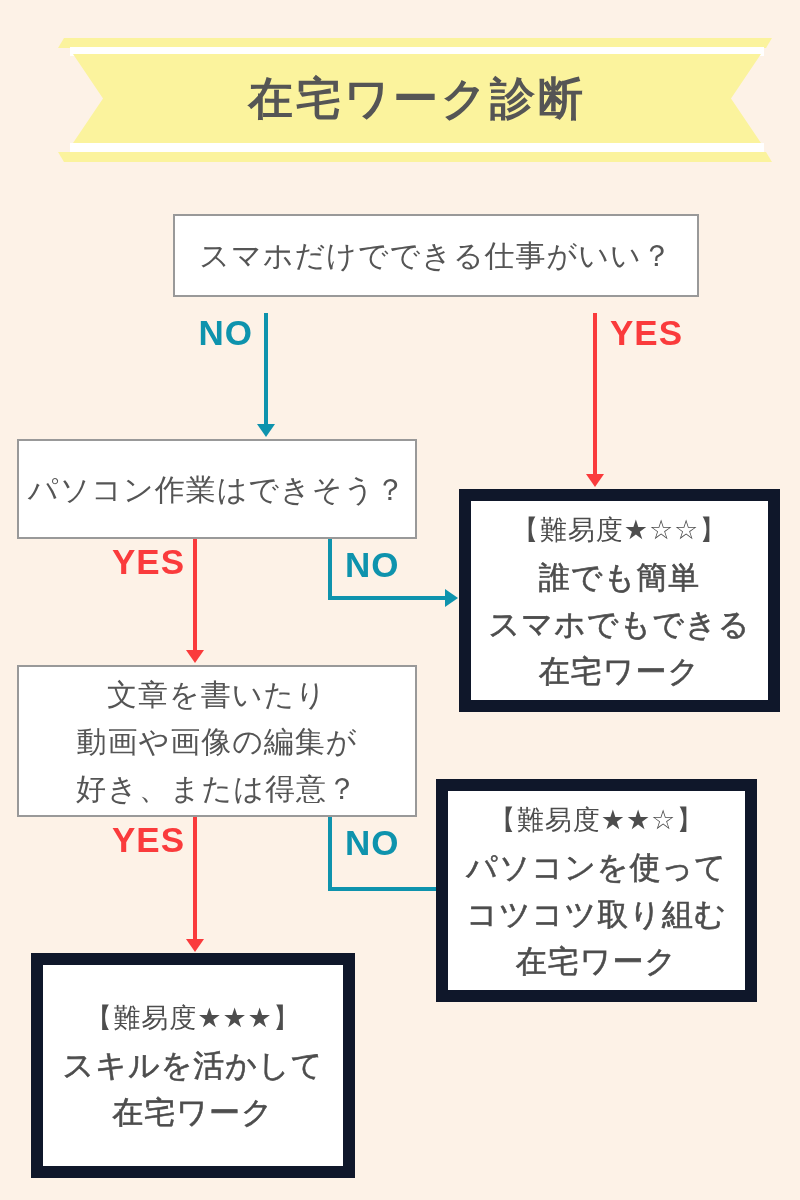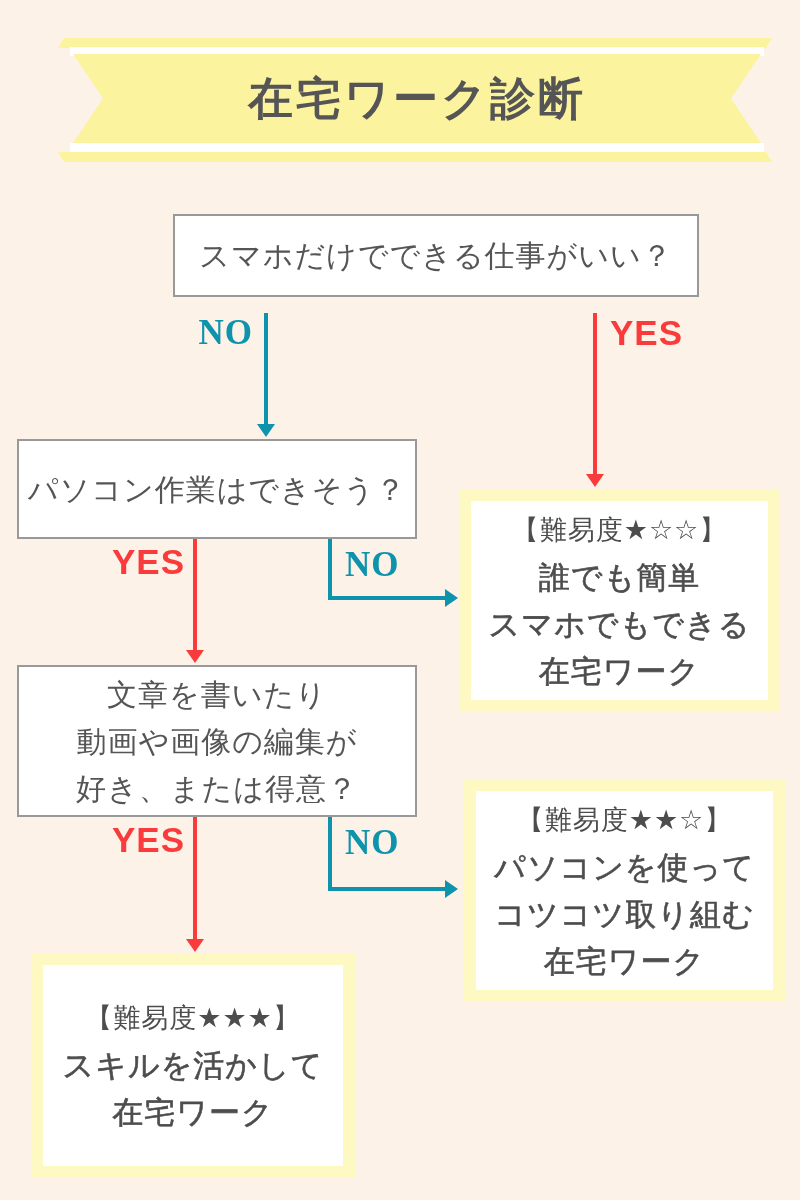--- a/index.html
+++ b/index.html
@@ -27,44 +27,44 @@
   .qbox{
     background:#ffffff;border:2px solid #999999;box-sizing:border-box;
     display:flex;flex-direction:column;align-items:center;justify-content:center;
     text-align:center;font-size:30px;color:#555;letter-spacing:1px;
   }
   .qbox .qline{line-height:47px;}
   .q1{left:173px;top:214px;width:526px;height:83px;}
   .q2{left:17px;top:439px;width:400px;height:100px;}
   .q3{left:17px;top:665px;width:400px;height:152px;}
   
-  .rbox{background:#fef9c3;box-sizing:border-box;padding:12px;}
+  .rbox{background:#0f172a;box-sizing:border-box;padding:12px;}
   .r1{left:459px;top:489px;width:321px;height:223px;}
-  .r2{left:464px;top:779px;width:321px;height:223px;}
+  .r2{left:436px;top:779px;width:321px;height:223px;}
   .r3{left:31px;top:953px;width:324px;height:225px;}
   .rinner{
     background:#ffffff;width:100%;height:100%;box-sizing:border-box;
     display:flex;flex-direction:column;align-items:center;justify-content:center;
     text-align:center;color:#4d4d4d;
   }
   .rheading{font-size:27px;font-weight:500;line-height:47px;letter-spacing:1px;}
   .rline{font-size:31px;font-weight:400;line-height:47px;letter-spacing:1px;-webkit-text-stroke:0.6px #4d4d4d;}
   
   .vline{width:4px;}
   .hline{height:4px;}
   .teal{background:#0e93ad;}
   .red{background:#fa3b3c;}
   .arrow-down{width:0;height:0;border-left:9px solid transparent;border-right:9px solid transparent;}
   .arrow-down.teal{border-top:13px solid #0e93ad;background:none;}
   .arrow-down.red{border-top:13px solid #fa3b3c;background:none;}
   .arrow-right{width:0;height:0;border-top:9px solid transparent;border-bottom:9px solid transparent;}
   .arrow-right.teal{border-left:13px solid #0e93ad;background:none;}
   
   .lbl{font-size:35px;font-weight:600;letter-spacing:1px;line-height:38px;}
-  .lbl.teal-t{color:#0e93ad;background:none;font-family:Liberation Serif, serif;}
+  .lbl.teal-t{color:#0e93ad;background:none;}
   .lbl.red-t{color:#fa3b3c;background:none;}
 </style>
 </head>
 <body>
 
 <div class="canvas">
 
   <div class="abs ribbon-strip strip-top"></div>
   <div class="abs ribbon-gap gap-top"></div>
   <div class="abs ribbon-band">

